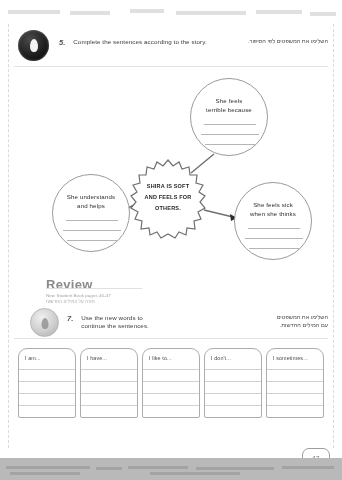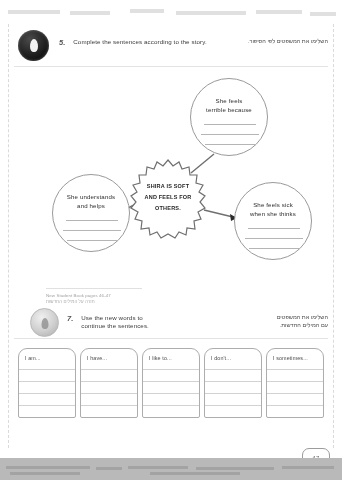--- a/index.html
+++ b/index.html
@@ -383,20 +383,21 @@
         <polygon points="42,2 47,8 53,4 56,11 63,9 64,17 71,17 70,25 77,27 73,34 79,38 74,44 79,50 72,54 75,61 68,63 69,71 61,70 60,77 53,74 49,80 42,76 35,80 31,74 24,77 23,70 15,71 16,63 9,61 12,54 5,50 10,44 5,38 11,34 7,27 14,25 13,17 20,17 21,9 28,11 31,4 37,8" fill="#ffffff" stroke="#6f6f6f" stroke-width="1.2"></polygon>
       </svg>
       <div class="star-label">
         <div>SHIRA IS SOFT</div>
         <div>AND FEELS FOR</div>
         <div>OTHERS.</div>
       </div>
     </div>
   </div>
 
+  <div id="review-title">Review</div>
   <div id="rule-review"></div>
   <div id="review-sub-en">New Student Book pages 46-47</div>
   <div id="review-sub-he">חזרה על המילים החדשות</div>
 
   <div id="task7-row" class="task-row">
     <div class="avatar avatar-light"></div>
     <div class="task-num">7.</div>
     <div class="task-en">
       <div>Use the new words to</div>
       <div>continue the sentences.</div>

